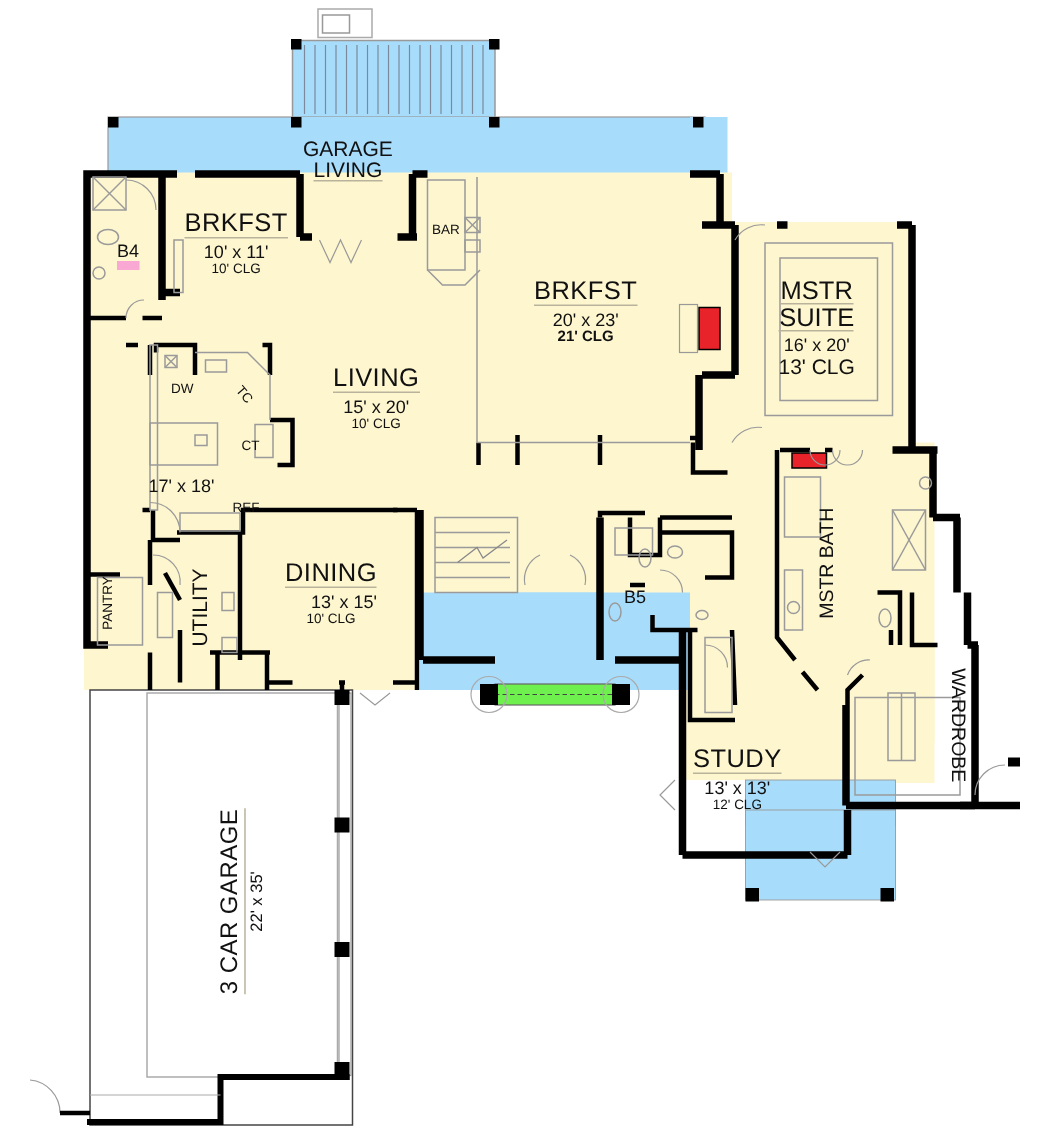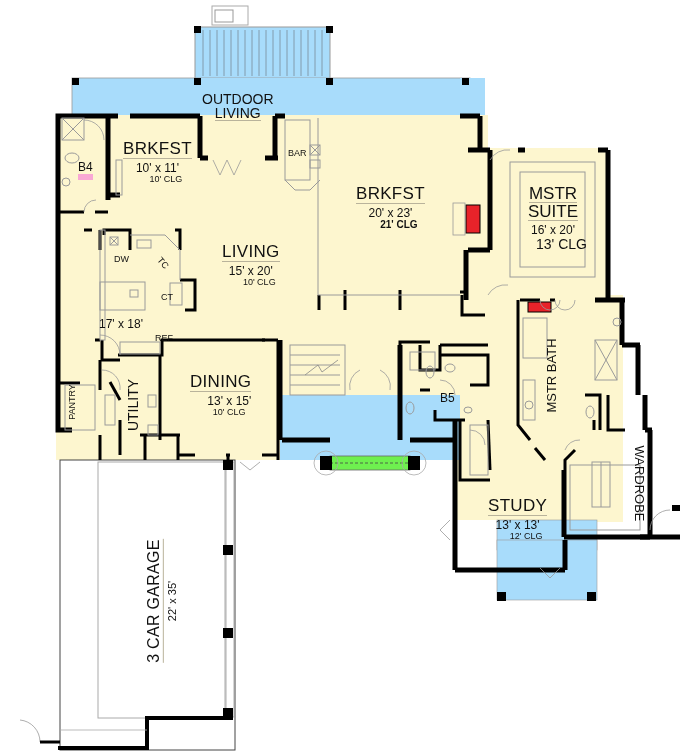--- a/index.html
+++ b/index.html
@@ -1,21 +1,21 @@
 <!DOCTYPE html>
 <html><head>
   <meta charset="utf-8">
   <style>
     html, body { margin: 0; padding: 0; background: #ffffff; }
     body { width: 700px; height: 753px; position: relative; overflow: hidden; font-family: "Liberation Sans", sans-serif; }
     #plan { position: absolute; left: 0; top: 0; width: 700px; height: 753px; }
     .lbl { position: absolute; color: #111; text-align: center; white-space: nowrap; font-family: "Liberation Sans", sans-serif; line-height: 1; }
     .lbl .name { display: inline-block; font-size: 17px; letter-spacing: 0.3px; border-bottom: 1.5px solid #b9b39b; padding-bottom: 1px; }
     .lbl .dim { display: block; font-size: 13px; margin-top: 3px; }
-    .lbl .clg { display: block; font-size: 10px; margin-top: 1px; padding-left: 17px; }
+    .lbl .clg { display: block; font-size: 10px; margin-top: 1px; }
     .small { font-size: 10px; position: absolute; color: #111; }
     .tiny { font-size: 9px; position: absolute; color: #111; }
     .vert { transform-origin: center center; }
   </style>
 </head>
 <body>
 
 <svg id="plan" viewBox="0 0 700 753" xmlns="http://www.w3.org/2000/svg">
 
   <g>
@@ -265,21 +265,21 @@
     <path d="M 450 520 L 440 530 L 450 540"></path>
     <path d="M 240 462 L 250 470 L 260 462"></path>
     <path d="M 540 568 L 550 578 L 560 568"></path>
   </g>
 
   <path d="M 305 375 L 318 365 L 322 372 L 338 360" fill="none" stroke="#888" stroke-width="0.8"></path>
   <rect x="672" y="505" width="8" height="6" fill="#000"></rect>
 </svg>
 
 <div class="lbl" style="left:202px; top:92px; font-size:14px;">
-  <div>OUTDOOR</div>
+  <div>GARAGE</div>
   <div style="border-bottom:1.5px solid #b9b39b; display:inline-block;">LIVING</div>
 </div>
 
 <div class="lbl" style="left:123px; top:140px;">
   <span class="name">BRKFST</span>
   <span class="dim" style="font-size:12px;">10' x 11'</span>
   <span class="clg" style="font-size:9px;">10' CLG</span>
 </div>
 
 <div class="small" style="left:78px; top:160px; font-size:12px; border-bottom:6px solid #f9a8d4;">B4</div>
@@ -311,25 +311,25 @@
 <div class="tiny" style="left:155px; top:333px;">REF</div>
 
 <div class="lbl" style="left:190px; top:373px;">
   <span class="name">DINING</span>
   <span class="dim" style="font-size:12px;text-align:right;">13' x 15'</span>
   <span class="clg" style="font-size:9px;">10' CLG</span>
 </div>
 
 <div class="tiny vert" style="left:54px; top:397px; transform:rotate(-90deg);">PANTRY</div>
 <div class="small vert" style="left:107px; top:397px; font-size:14px; transform:rotate(-90deg);">UTILITY</div>
-<div class="small" style="left:416px; top:391px; font-size:12px;margin-left:24px;">B5</div>
+<div class="small" style="left:416px; top:391px; font-size:12px;">B5</div>
 <div class="small vert" style="left:514px; top:368px; font-size:13px; transform:rotate(-90deg);">MSTR BATH</div>
 <div class="small vert" style="left:601px; top:476px; font-size:13px; transform:rotate(90deg);">WARDROBE</div>
 
-<div class="lbl" style="left:488px; top:497px;">
+<div class="lbl" style="left:462px; top:497px;">
   <span class="name">STUDY</span>
   <span class="dim" style="font-size:12px;">13' x 13'</span>
   <span class="clg" style="font-size:9px;">12' CLG</span>
 </div>
 
 <div class="lbl vert" style="left:100px; top:585px; transform:rotate(-90deg);">
   <span class="name" style="font-size:16px;">3 CAR GARAGE</span>
   <span class="dim" style="font-size:11px;">22' x 35'</span>
 </div>
 

